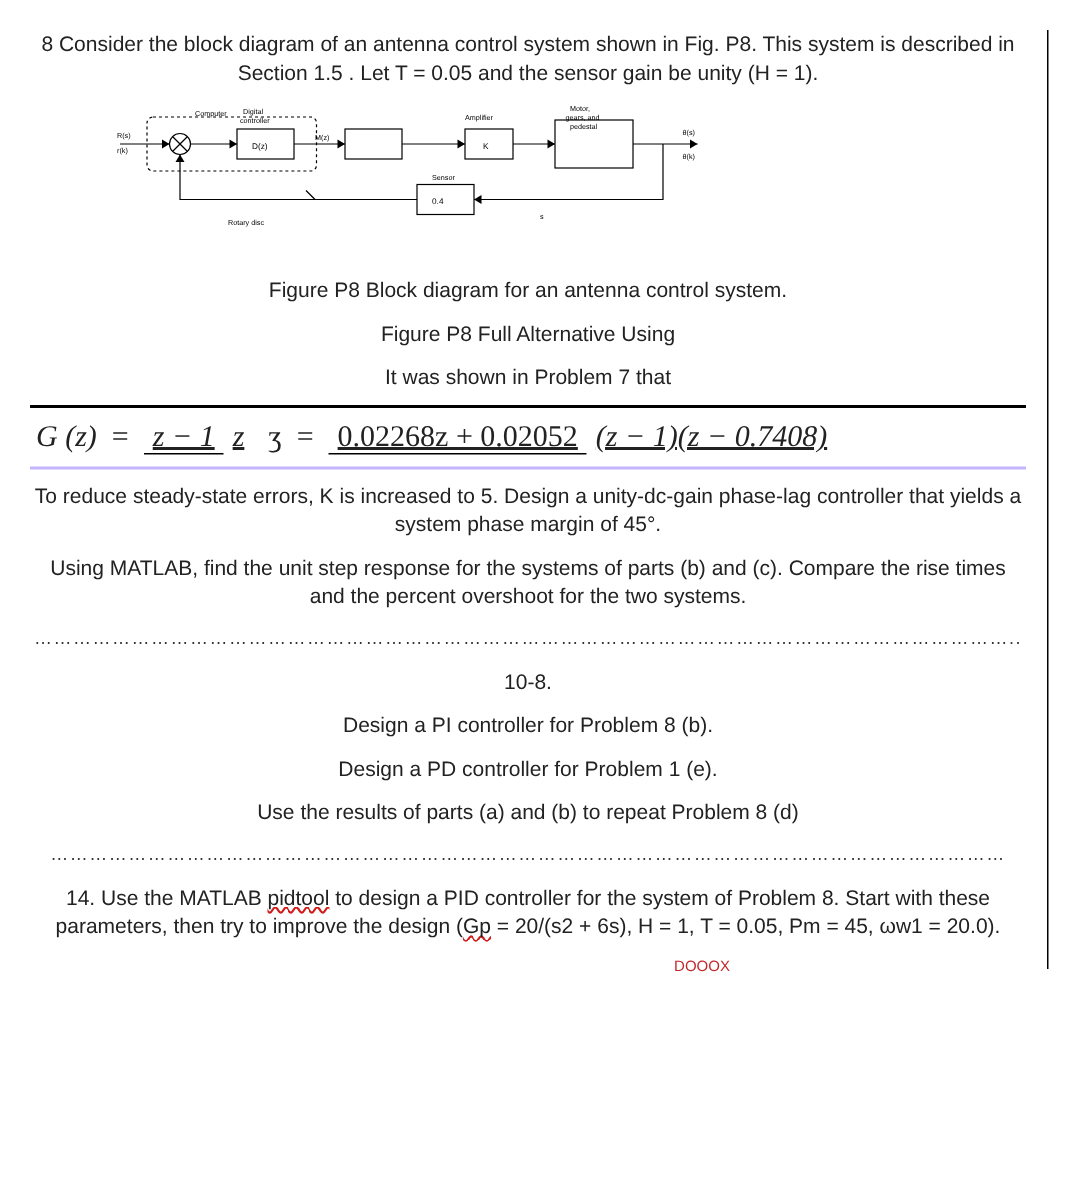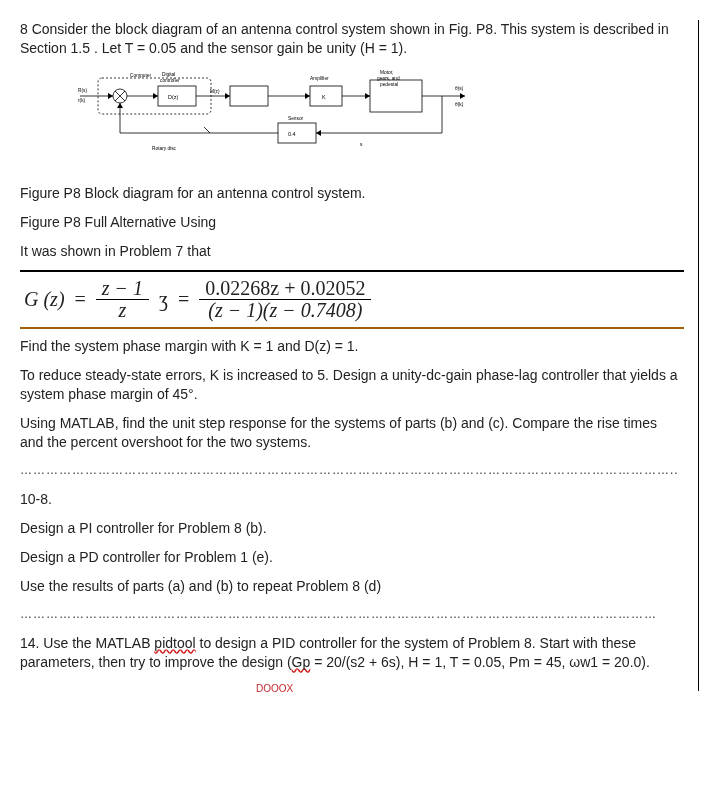--- a/index.html
+++ b/index.html
@@ -8,45 +8,47 @@
     font-family: "Segoe UI", Arial, sans-serif;
     font-size: 14px;
     color: #222;
     width: 679px;
     background: #fff;
     line-height: 1.35;
   }
   .page {
     border-right: 1px solid #000;
     padding-right: 14px;
+    text-align: center;
   }
   p { margin: 0 0 10px 0; }
   .diagram {
     display:block;
     margin: 6px 0 6px 40px;
   }
   .eqbar {
     border-top: 2px solid #000;
-    border-bottom: 2px solid #a16207;
+    border-bottom: 2px solid #c4b5fd;
     padding: 6px 0;
     margin: 10px 0 8px 0;
   }
   .eq {
     font-family: "Cambria Math", "Times New Roman", serif;
     font-size: 20px;
     display:flex;
     align-items:center;
     gap:10px;
     padding-left:4px;
   }
   .frac {
     display:inline-flex;
-    flex-direction:column;
+    flex-direction:row;
     align-items:center;
     line-height:1.05;
+    text-decoration:underline;
   }
   .frac .num { border-bottom:1.5px solid #000; padding:0 6px; }
   .frac .den { padding:0 6px; }
   .bracket {
     display:inline-flex;
     align-items:center;
   }
   .bracket::before, .bracket::after {
     font-size:36px;
     line-height:1;
@@ -160,21 +162,20 @@
     </span>
     <span>ʒ</span>
     <span>=</span>
     <span class="frac">
       <span class="num">0.02268z  +  0.02052</span>
       <span class="den" style="font-style:italic">(z − 1)(z − 0.7408)</span>
     </span>
   </div>
 </div>
 
-<p>Find the system phase margin with K = 1 and D(z) = 1.</p>
 <p>To reduce steady-state errors, K is increased to 5. Design a unity-dc-gain phase-lag controller that yields a system phase margin of 45°.</p>
 <p>Using MATLAB, find the unit step response for the systems of parts (b) and (c). Compare the rise times and the percent overshoot for the two systems.</p>
 
 <div class="dots">……………………………………………………………………………………………………………………………………..</div>
 
 <p>10-8.</p>
 <p>Design a PI controller for Problem 8 (b).</p>
 <p>Design a PD controller for Problem 1 (e).</p>
 <p>Use the results of parts (a) and (b) to repeat Problem 8 (d)</p>
 

